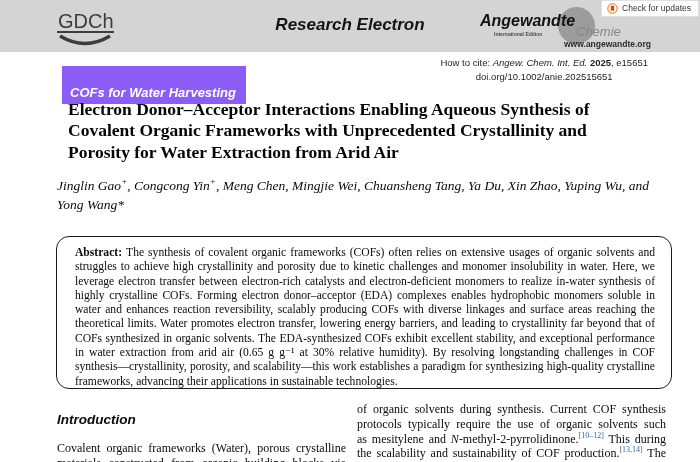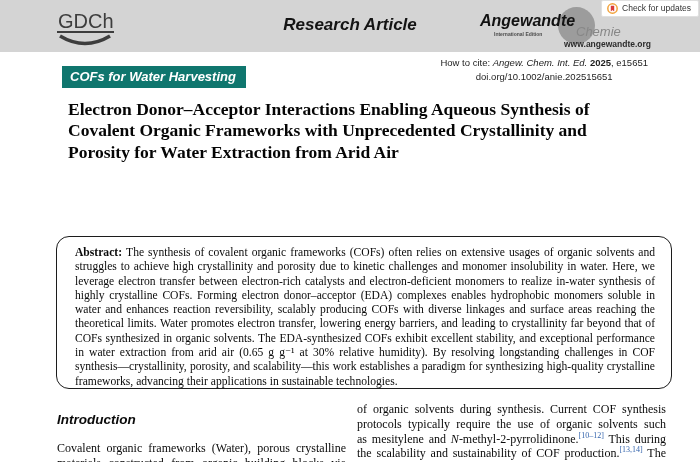--- a/index.html
+++ b/index.html
@@ -55,24 +55,24 @@
     text-align: center;
     font-family: "Liberation Sans", "DejaVu Sans", sans-serif;
     font-size: 9.5px; line-height: 13.5px; color: #1d1d1d;
   }
   .cite .it { font-style: italic; }
   .cite .b { font-weight: bold; }
   .doi { color: #1d1d1d; cursor: pointer; }
   
   .badge {
     position: absolute; left: 62px; top: 66px;
-    background: #0f766e; color: #ffffff;
+    background: #8b5cf6; color: #ffffff;
     font-family: "Liberation Sans", "DejaVu Sans", sans-serif;
     font-weight: bold; font-style: italic; font-size: 13px;
-    padding: 3px 10px 4px 8px; white-space: nowrap; text-align: center;
+    padding: 19px 10px 4px 8px; white-space: nowrap; text-align: center;
   }
   
   .title {
     position: absolute; left: 68px; top: 99px; width: 620px;
     font-size: 17.5px; font-weight: bold; line-height: 21.4px; color: #050505;
   }
   .authors {
     position: absolute; left: 57px; top: 172px; width: 610px;
     font-style: italic; font-size: 13.5px; line-height: 19.5px; color: #0a0a0a;
   }
@@ -107,21 +107,21 @@
 <div class="page">
 
   <div class="topbar">
     <div class="gdch">
       <svg width="70" height="44" viewBox="0 0 70 44">
         <text x="6" y="21" font-family="Liberation Sans, DejaVu Sans, sans-serif" font-size="20" fill="#3d3d3d">GDCh</text>
         <line x1="5" y1="25" x2="62" y2="25" stroke="#3d3d3d" stroke-width="2"></line>
         <path d="M 8 29 Q 33 44 58 29" fill="none" stroke="#3d3d3d" stroke-width="3.5"></path>
       </svg>
     </div>
-    <div class="rtype">Research Article</div>
+    <div class="rtype">Research Electron</div>
     <div class="ang">
       <div class="ang-circle"></div>
       <div class="ang-name">Angewandte</div>
       <div class="ang-edition">International Edition</div>
       <div class="ang-chemie">Chemie</div>
       <div class="ang-url">www.angewandte.org</div>
     </div>
   </div>
 
   <div class="cfu">
@@ -138,20 +138,21 @@
   </div>
 
   <div class="badge">COFs for Water Harvesting</div>
 
   <h1 class="title">
     <div>Electron Donor–Acceptor Interactions Enabling Aqueous Synthesis of</div>
     <div>Covalent Organic Frameworks with Unprecedented Crystallinity and</div>
     <div>Porosity for Water Extraction from Arid Air</div>
   </h1>
 
+  <p class="authors"><span>Jinglin Gao</span><sup>+</sup><span>, Congcong Yin</span><sup>+</sup><span>, Meng Chen, Mingjie Wei, Chuansheng Tang, Ya Du, Xin Zhao, Yuping Wu, and Yong Wang</span><span>*</span></p>
 
   <div class="abs-box">
     <p class="abs-text"><b>Abstract: </b><span>The synthesis of covalent organic frameworks (COFs) often relies on extensive usages of organic solvents and struggles to achieve high crystallinity and porosity due to kinetic challenges and monomer insolubility in water. Here, we leverage electron transfer between electron-rich catalysts and electron-deficient monomers to realize in-water synthesis of highly crystalline COFs. Forming electron donor–acceptor (EDA) complexes enables hydrophobic monomers soluble in water and enhances reaction reversibility, scalably producing COFs with diverse linkages and surface areas reaching the theoretical limits. Water promotes electron transfer, lowering energy barriers, and leading to crystallinity far beyond that of COFs synthesized in organic solvents. The EDA-synthesized COFs exhibit excellent stability, and exceptional performance in water extraction from arid air (0.65 g g⁻¹ at 30% relative humidity). By resolving longstanding challenges in COF synthesis—crystallinity, porosity, and scalability—this work establishes a paradigm for synthesizing high-quality crystalline frameworks, advancing their applications in sustainable technologies.</span></p>
   </div>
 
   <div class="col col-left">
     <div class="intro-h">Introduction</div>
     <div class="jline">Covalent organic frameworks (Water), porous crystalline</div>
     <div class="jline">materials constructed from organic building blocks via cova-</div>
   </div>

